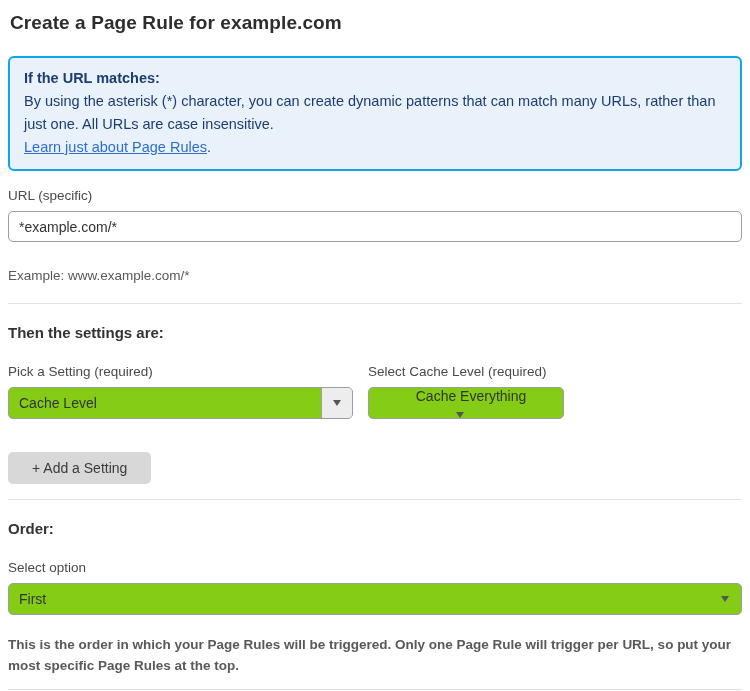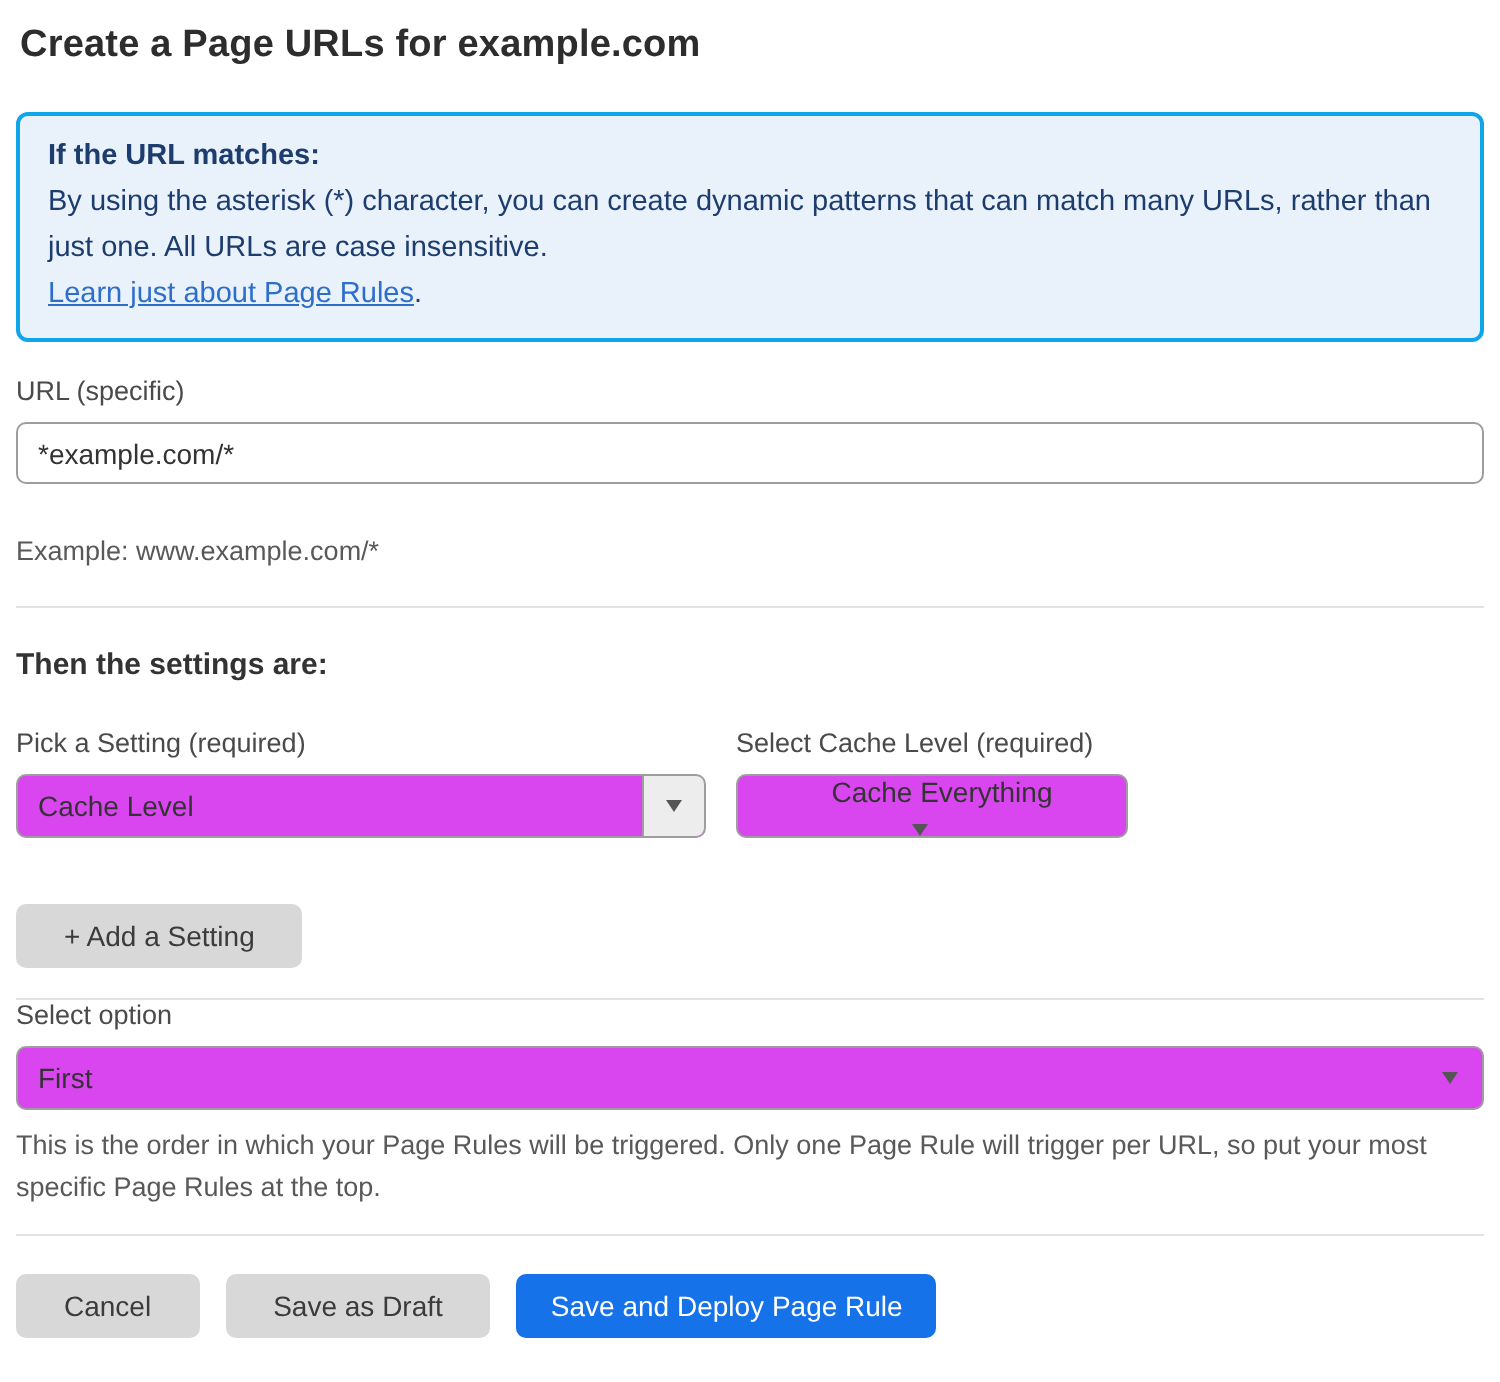--- a/index.html
+++ b/index.html
@@ -84,21 +84,21 @@
   .settings-row { display: flex; }
   .settings-col-1 { width: 360px; }
   .settings-col-2 { width: 196px; }
 
   .select-box {
     display: flex;
     align-items: center;
     height: 32px;
     border: 1px solid #9e9e9e;
     border-radius: 5px;
-    background: #d946ef;
+    background: #84cc16;
     font-size: 14px;
     color: #333;
     cursor: pointer;
     overflow: hidden;
   }
   .select-value { flex: 1; padding-left: 10px; white-space: nowrap; }
 
   .select-setting { width: 345px; }
   .select-arrow-section {
     width: 31px;
@@ -129,42 +129,42 @@
     border: none;
     border-radius: 5px;
     font-size: 14px;
     font-family: "Liberation Sans", sans-serif;
     color: #3b3b3b;
     cursor: pointer;
   }
   .add-setting { margin-top: 33px; }
 
   .order-label { }
-  .order-helper { line-height: 21px; margin-top: 7px; }
+  .order-helper { line-height: 21px; margin-top: 19px; font-weight: bold; }
 
   .actions { margin-top: 19px; display: flex; align-items: center; }
   .actions .gray-button { margin-right: 13px; }
   .primary-button {
     height: 32px;
     padding: 0 17px;
     background: #1672e8;
     border: none;
     border-radius: 5px;
     font-size: 14px;
     font-family: "Liberation Sans", sans-serif;
     color: #ffffff;
     cursor: pointer;
   }
 </style>
 </head>
 <body>
 
 <div class="page">
 
-  <h1 class="title">Create a Page URLs for example.com</h1>
+  <h1 class="title">Create a Page Rule for example.com</h1>
 
   <div class="info-box">
     <div class="info-heading">If the URL matches:</div>
     <div class="info-body">By using the asterisk (*) character, you can create dynamic patterns that can match many URLs, rather than just one. All URLs are case insensitive.</div>
     <div class="info-link-line"><a href="#" class="info-link">Learn just about Page Rules</a><span>.</span></div>
   </div>
 
   <div class="field-label">URL (specific)</div>
   <input type="text" class="text-input" value="*example.com/*" style="">
   <div class="helper-text">Example: www.example.com/*</div>
@@ -189,20 +189,21 @@
         <span class="select-value">Cache Everything</span>
         <span class="triangle inline-arrow"></span>
       </div>
     </div>
   </div>
 
   <button class="gray-button add-setting">+ Add a Setting</button>
 
   <hr class="divider divider-2">
 
+  <h2 class="section-heading">Order:</h2>
 
   <div class="field-label order-label">Select option</div>
   <div class="select-box select-order">
     <span class="select-value">First</span>
     <span class="triangle inline-arrow"></span>
   </div>
   <div class="helper-text order-helper">This is the order in which your Page Rules will be triggered. Only one Page Rule will trigger per URL, so put your most specific Page Rules at the top.</div>
 
   <hr class="divider divider-3">
 

